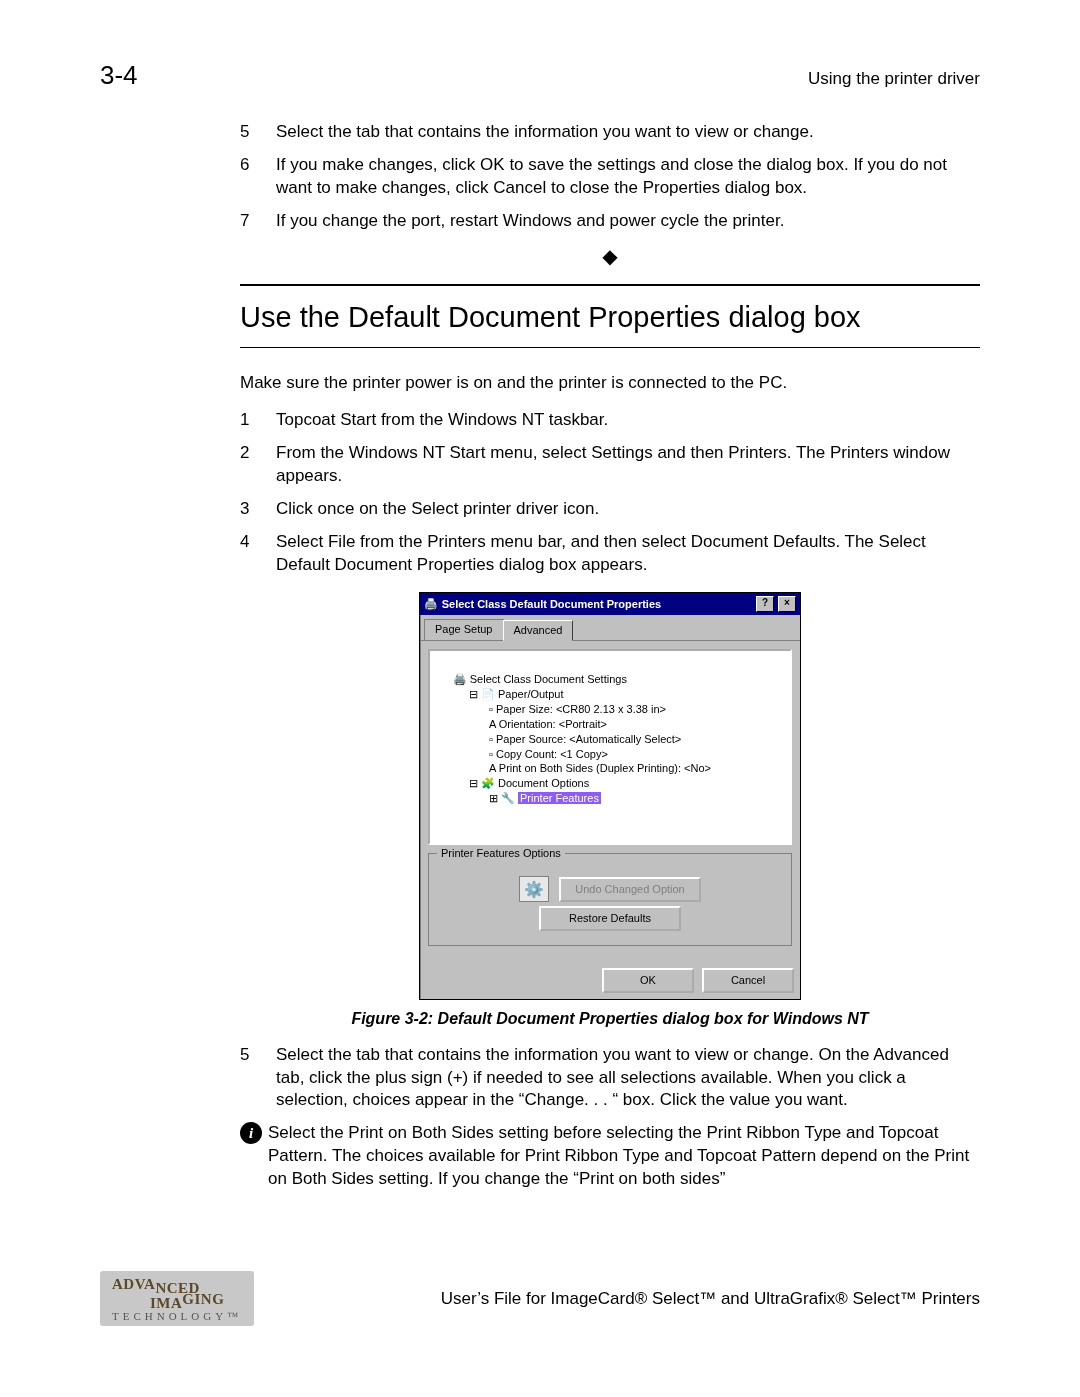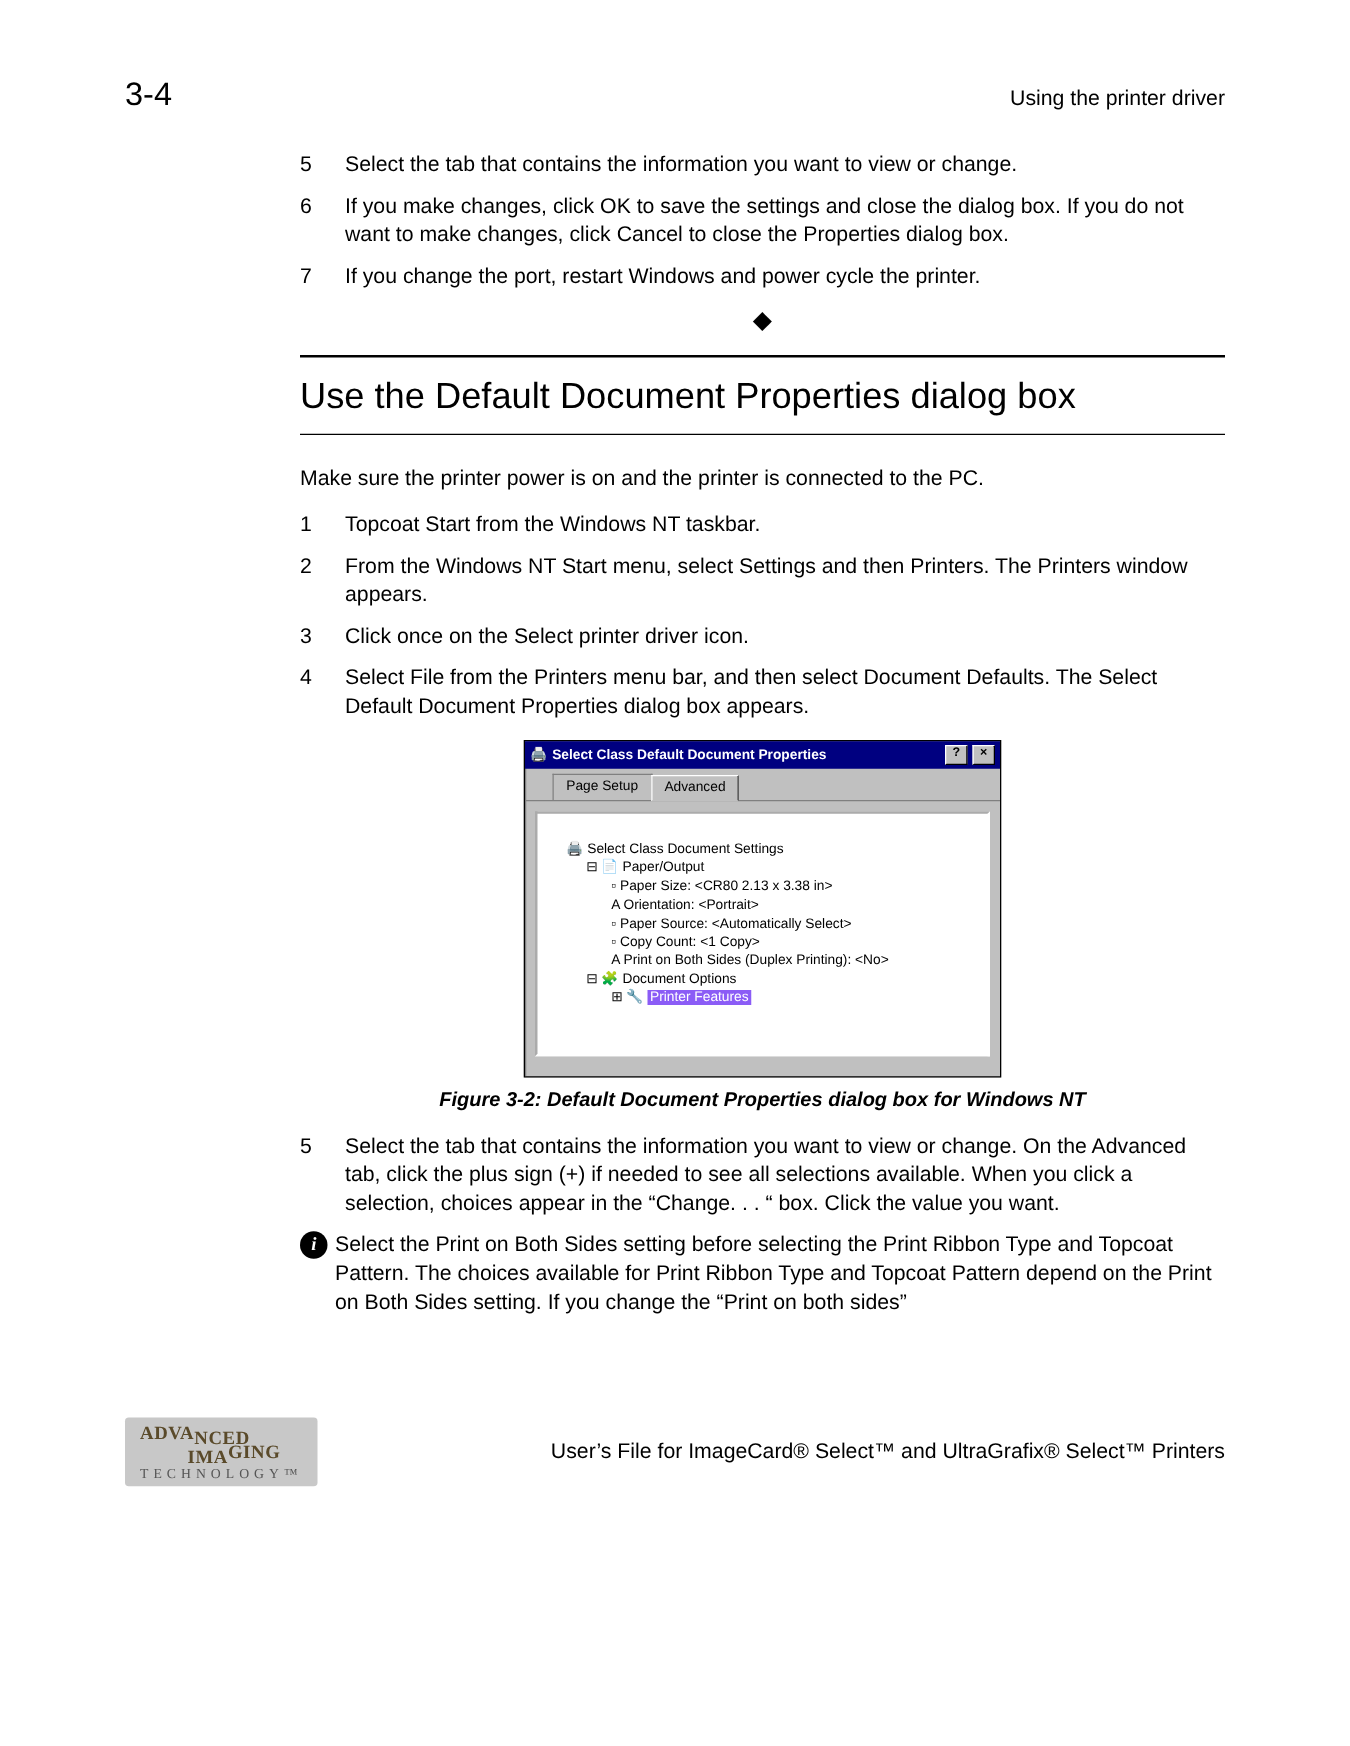--- a/index.html
+++ b/index.html
@@ -96,21 +96,21 @@
     width:16px;
     height:14px;
     font-size:10px;
     line-height:12px;
     text-align:center;
     font-weight:bold;
   }
   .tabs-row {
     display:flex;
     gap:0;
-    padding: 4px 0 0 22px;
+    padding: 4px 0 0 4px;
     border-bottom: 1px solid #808080;
   }
   .tab {
     padding: 2px 10px;
     border: 1px solid #808080;
     border-bottom: none;
     background:#c0c0c0;
     margin-right:-1px;
     font-size:11px;
   }
@@ -293,20 +293,34 @@
             <div class="l0">🖨️ <span>Select Class Document Settings</span></div>
             <div class="l1">⊟ 📄 <span>Paper/Output</span></div>
             <div class="l2">▫ <span>Paper Size: &lt;CR80 2.13 x 3.38 in&gt;</span></div>
             <div class="l2">A <span>Orientation: &lt;Portrait&gt;</span></div>
             <div class="l2">▫ <span>Paper Source: &lt;Automatically Select&gt;</span></div>
             <div class="l2">▫ <span>Copy Count: &lt;1 Copy&gt;</span></div>
             <div class="l2">A <span>Print on Both Sides (Duplex Printing): &lt;No&gt;</span></div>
             <div class="l1">⊟ 🧩 <span>Document Options</span></div>
             <div class="l2">⊞ 🔧 <span class="sel">Printer Features</span></div>
           </div>
+          <div class="groupbox">
+            <div class="gb-label">Printer Features Options</div>
+            <div class="center-row">
+              <div class="gear">⚙️</div>
+              <div class="winbtn dis">Undo Changed Option</div>
+            </div>
+            <div class="center-row">
+              <div class="winbtn">Restore Defaults</div>
+            </div>
+          </div>
+        </div>
+        <div class="btnrow">
+          <div class="winbtn" style="min-width:60px">OK</div>
+          <div class="winbtn" style="min-width:60px">Cancel</div>
         </div>
       </div>
     </div>
 
     <div class="caption">Figure 3-2: Default Document Properties dialog box for Windows NT</div>
 
     <div class="ol-row">
       <div class="ol-num">5</div>
       <div>Select the tab that contains the information you want to view or change. On the Advanced tab, click the plus sign (+) if needed to see all selections available. When you click a selection, choices appear in the “Change. . . “ box. Click the value you want.</div>
     </div>

